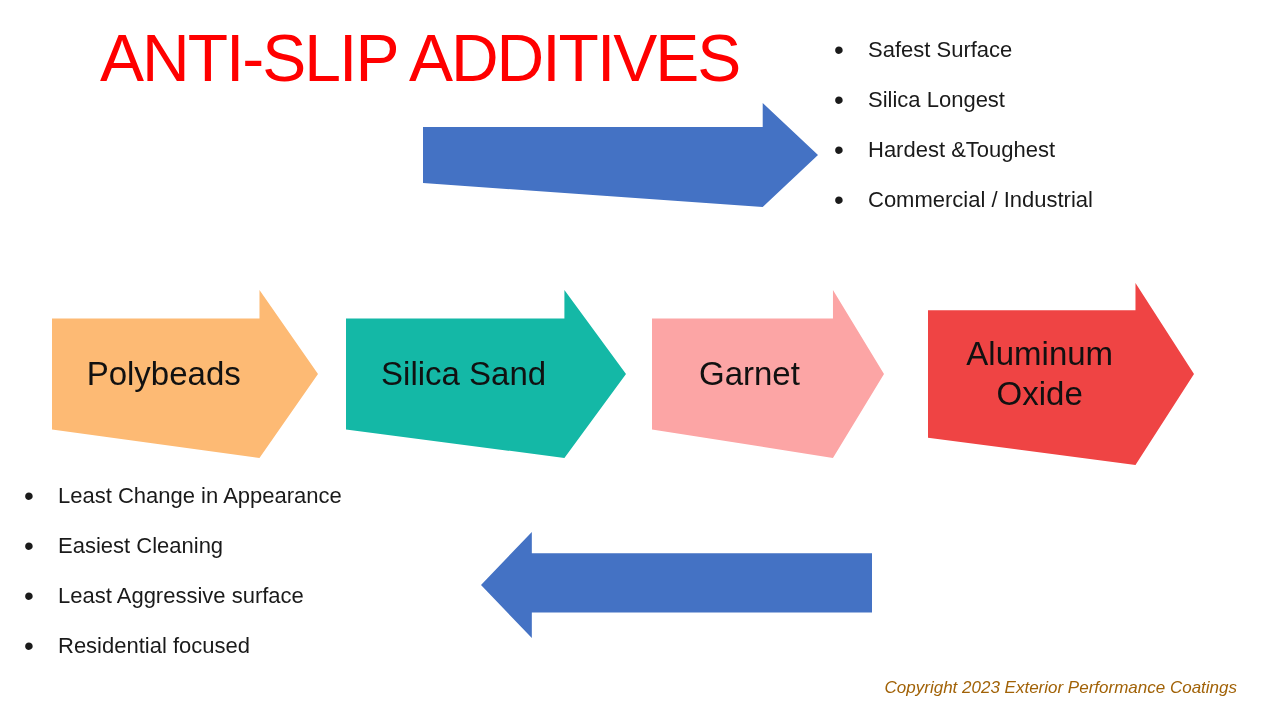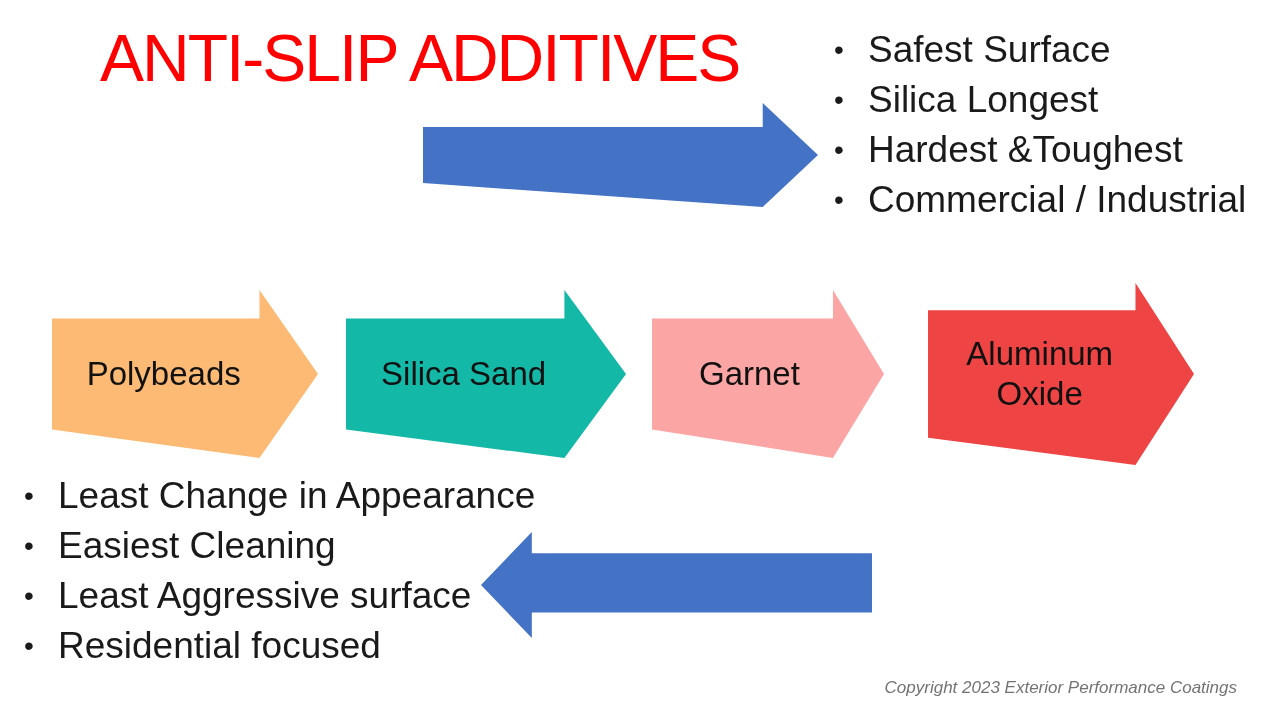--- a/index.html
+++ b/index.html
@@ -24,21 +24,21 @@
     color: #FF0000;
     white-space: nowrap;
     margin-left: 14px;
   }
 
   
   ul.bullets { list-style: none; position: absolute; }
   ul.bullets li {
     position: relative;
     padding-left: 36px;
-    font-size: 37px;
+    font-size: 22px;
     color: #1a1a1a;
     height: 50px;
     line-height: 44px;
     white-space: nowrap;
   }
   ul.bullets li::before {
     content: "\2022";
     position: absolute;
     left: 2px;
     top: 0;
@@ -83,21 +83,21 @@
   .flow-arrow.a3 { left: 652px; top: 290px; width: 232px; height: 168px; }
   .flow-arrow.a4 { left: 928px; top: 283px; width: 266px; height: 182px;
                    clip-path: polygon(0% 15%, 78% 15%, 78% 0%, 100% 50%, 78% 100%, 0% 85%); }
 
   .copyright {
     position: absolute;
     right: 43px;
     top: 678px;
     font-size: 17px;
     font-style: italic;
-    color: #737373;
+    color: #a16207;
     white-space: nowrap;
   }
 </style>
 </head>
 <body>
 
 <div class="slide">
 
   <div class="title">ANTI-SLIP ADDITIVES</div>
 

